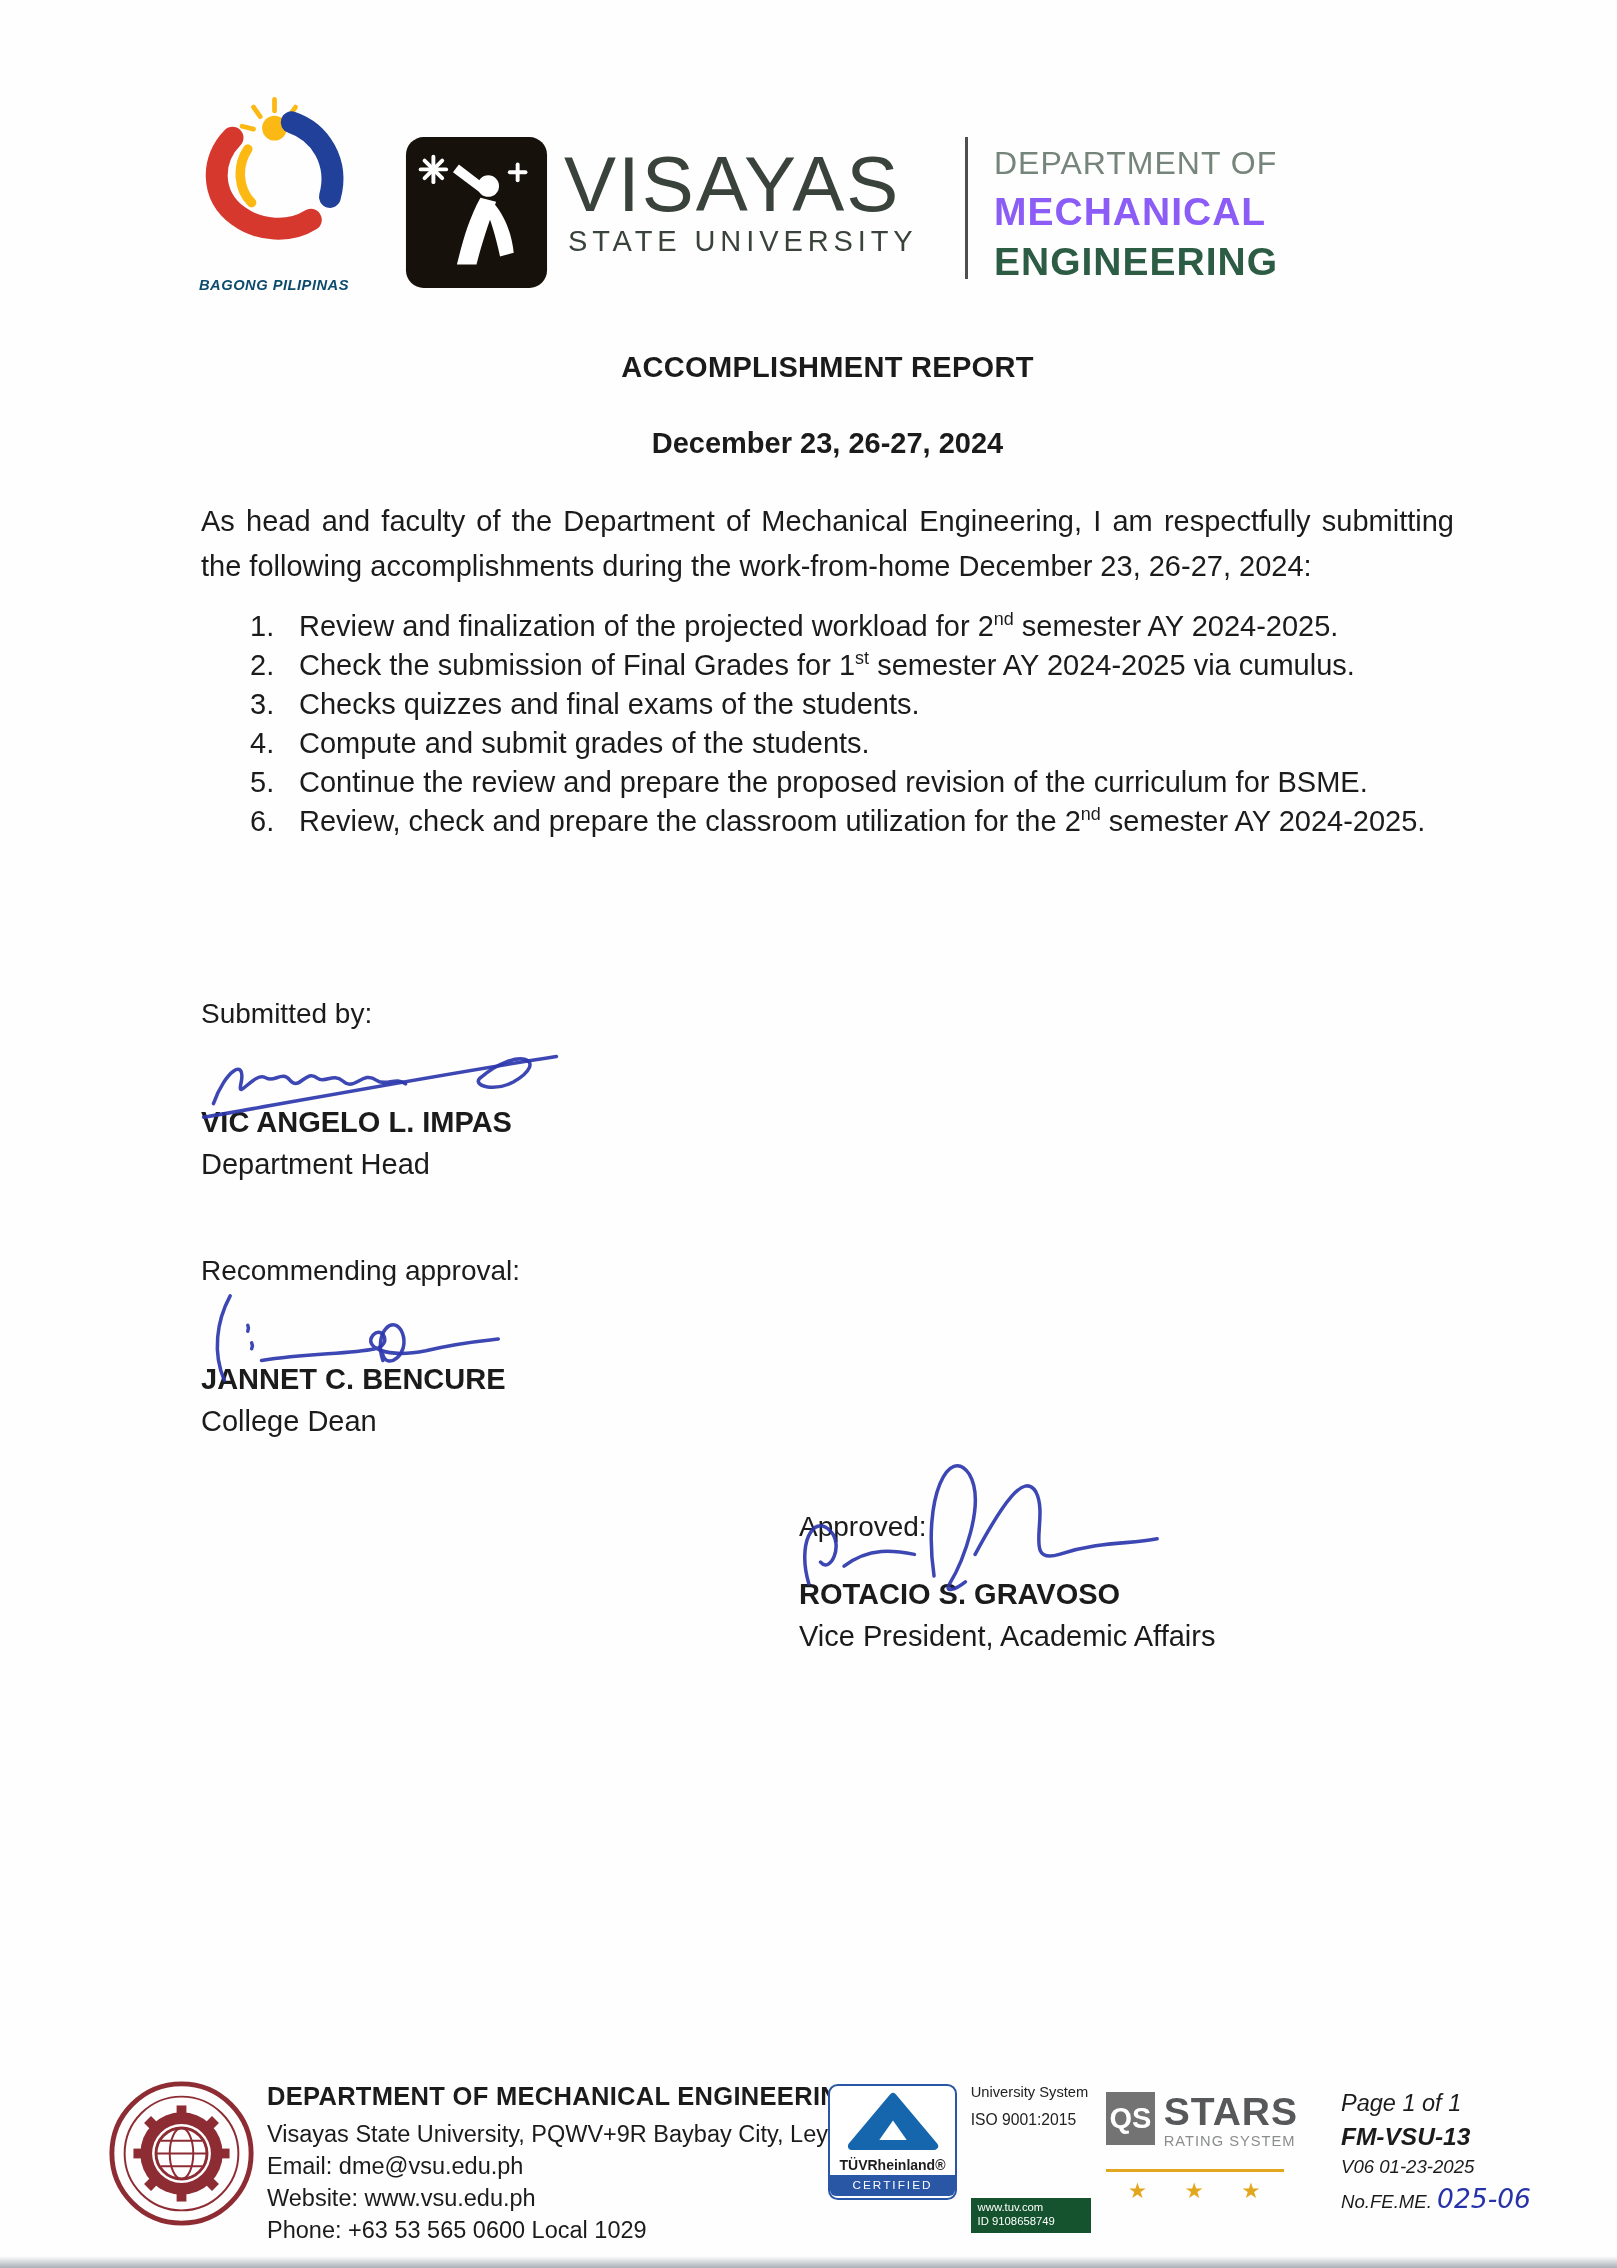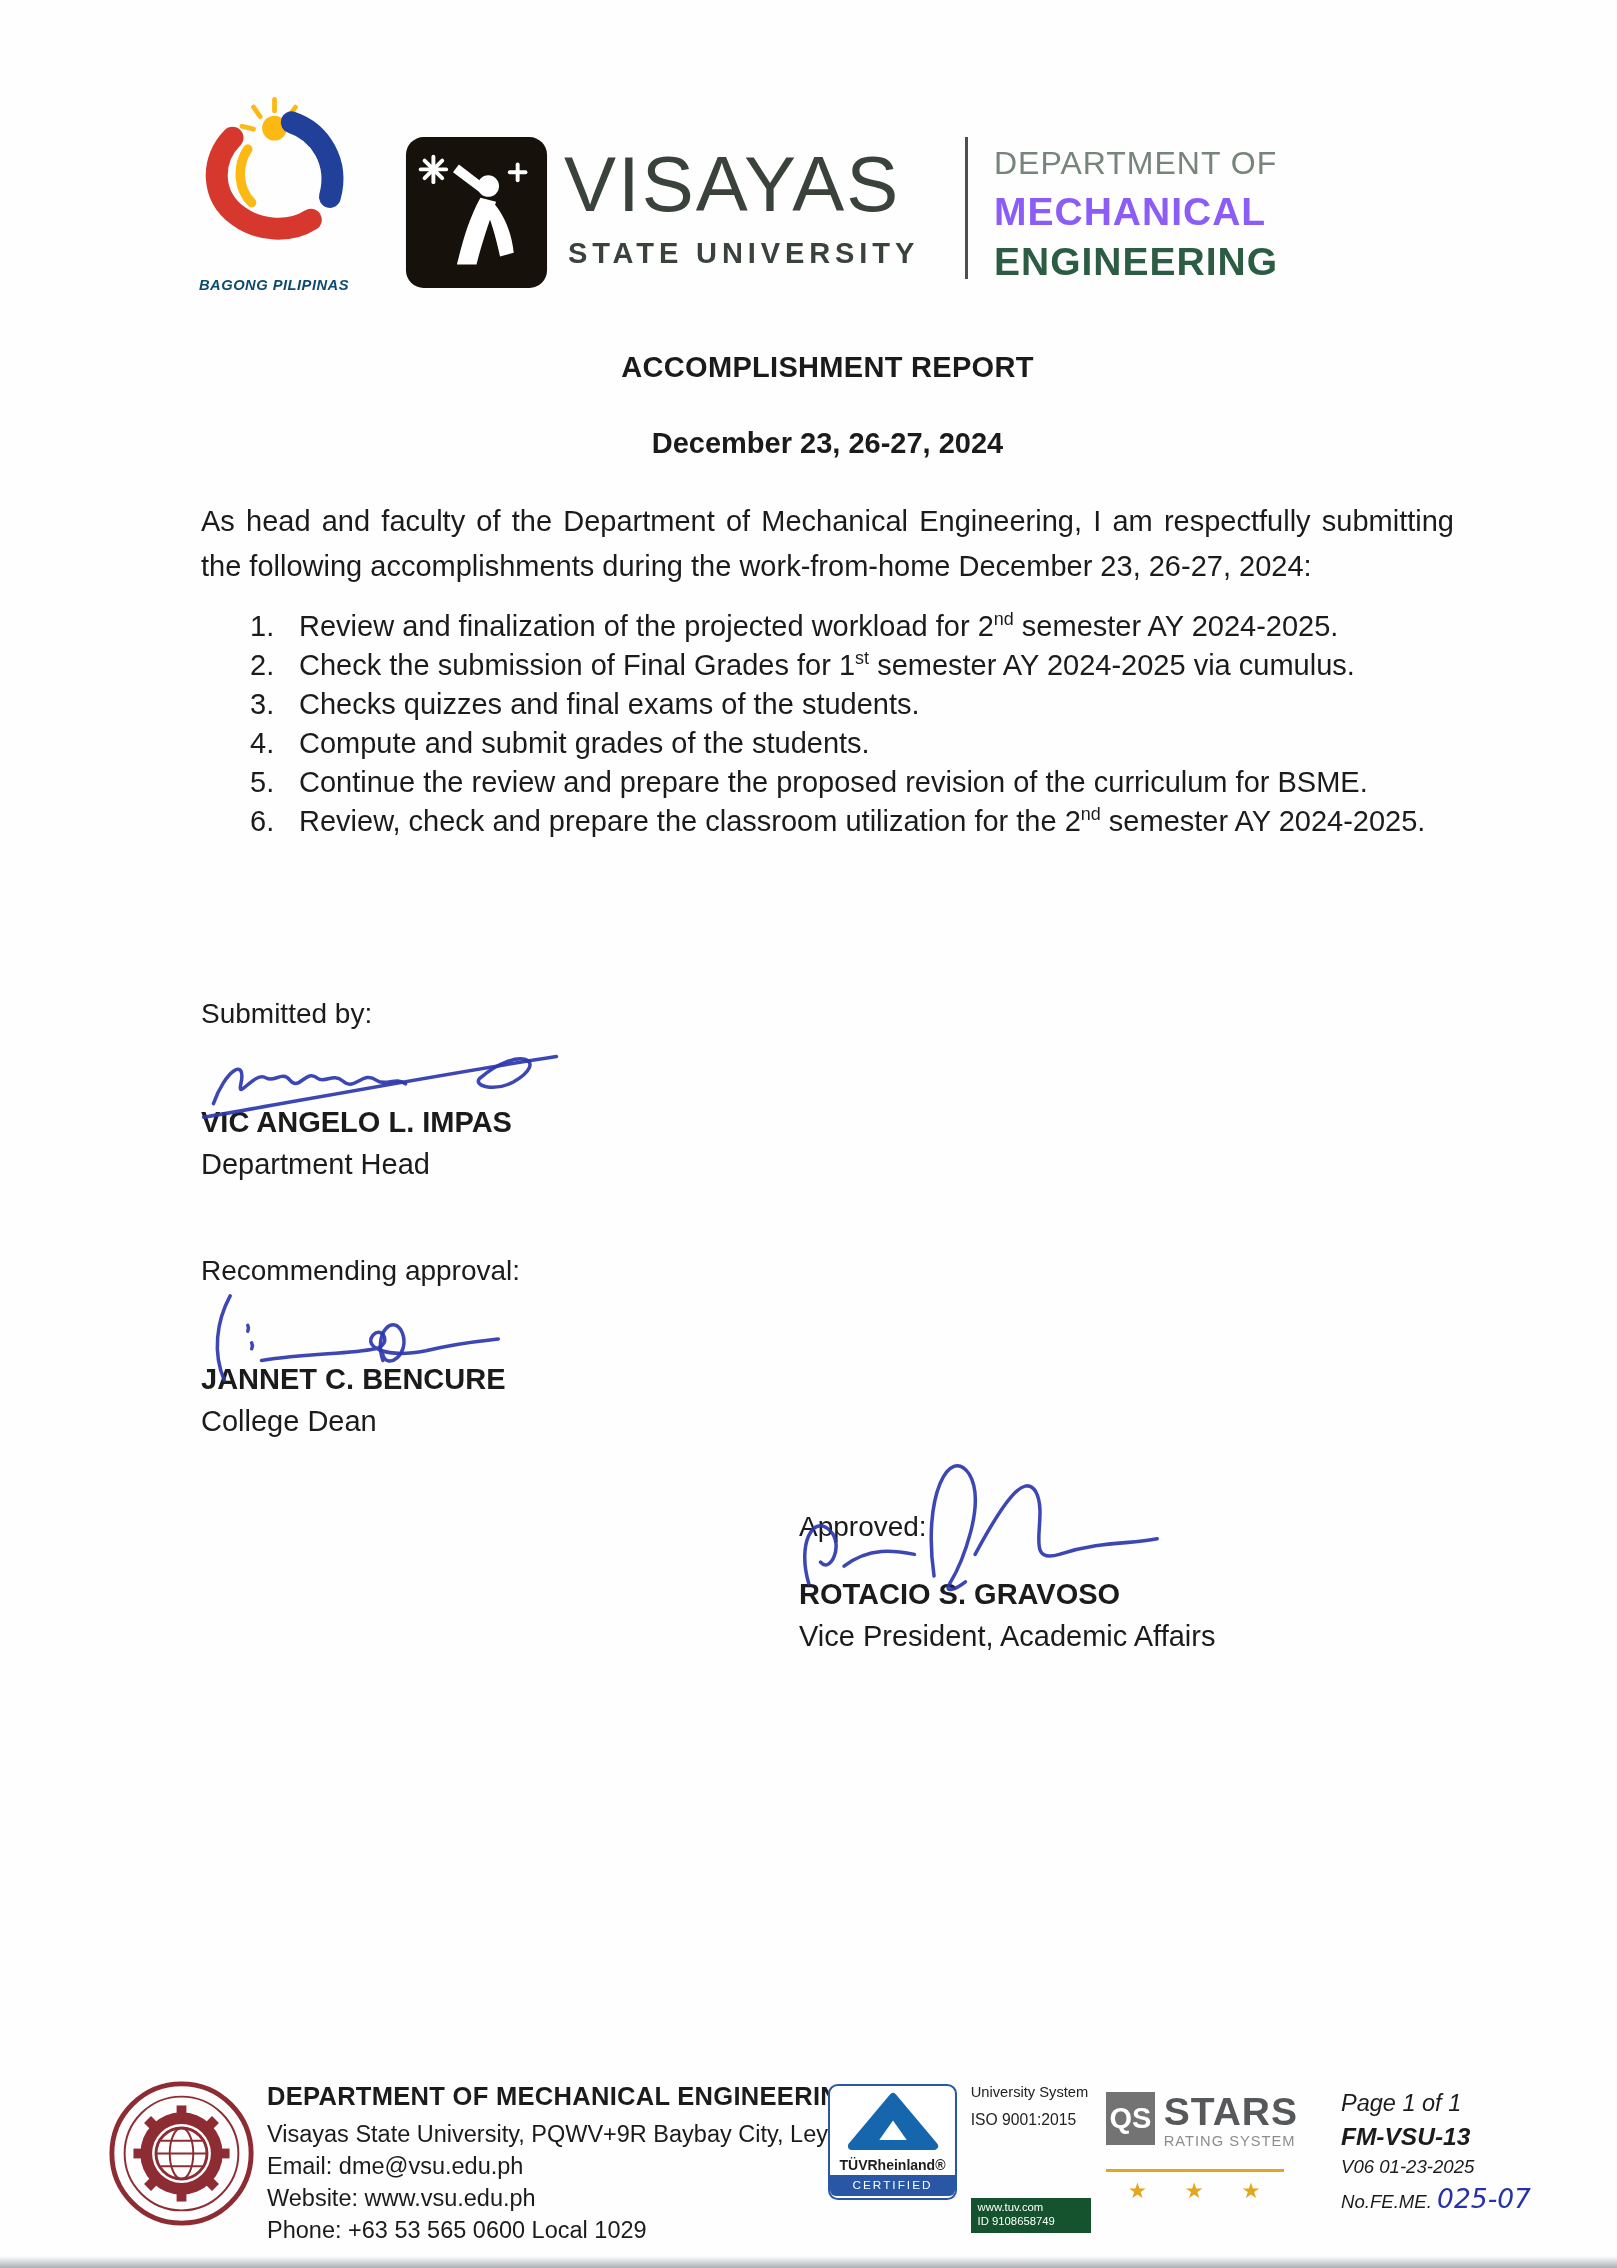--- a/index.html
+++ b/index.html
@@ -14,21 +14,21 @@
     background:linear-gradient(#ffffff, #a9b0b6); }
 
   
   .letterhead { position:absolute; left:0; top:0; width:1617px; height:323px; }
   .logo-bagong { position:absolute; left:194px; top:88px; width:162px; height:191px; }
   .bagong-caption { position:absolute; left:186px; top:277px; width:176px; text-align:center;
     font-size:14.7px; font-weight:bold; font-style:italic; color:#0c4a6e; letter-spacing:0.5px; }
   .logo-vsu { position:absolute; left:404px; top:135px; width:145px; height:155px; }
   .vsu-wordmark { position:absolute; left:564px; top:143px; }
   .vsu-visayas { font-size:78px; font-weight:normal; letter-spacing:2px; color:#39423b; line-height:82px; }
-  .vsu-stateuniv { font-size:29px; letter-spacing:4.9px; color:#39423b; margin-top:12px; margin-left:3.9px;font-weight:bold; }
+  .vsu-stateuniv { font-size:29px; letter-spacing:4.9px; color:#39423b; margin-top:0; margin-left:3.9px; }
   .head-divider { position:absolute; left:965px; top:137px; width:2.9px; height:142px; background:#4f4f4f; }
   .dept-wordmark { position:absolute; left:994px; top:145px; }
   .dept-of   { font-size:32px; letter-spacing:1px; color:#76857b; }
   .dept-mech { font-size:39px; font-weight:bold; color:#8b5cf6; margin-top:7.8px; letter-spacing:1px; }
   .dept-eng  { font-size:39px; font-weight:bold; color:#2d5c44; margin-top:5.9px; letter-spacing:1px; }
 
   
   .content { position:absolute; left:201px; top:351px; width:1253px; }
   .title { text-align:center; font-size:29px; font-weight:bold; letter-spacing:0.3px; }
   .date  { text-align:center; font-size:29px; font-weight:bold; margin-top:43px; }
@@ -265,20 +265,20 @@
       <div class="qs-starline"></div>
       <div class="qs-starrow">★ ★ ★</div>
     </div>
 
     <div class="pageinfo">
       <div class="pi-page">Page 1 of 1</div>
       <div class="pi-form">FM-VSU-13</div>
       <div class="pi-ver">V06 01-23-2025</div>
       <div class="pi-ref">
         <span>No.FE.ME.</span>
-        <span class="pi-refval">025-07</span>
+        <span class="pi-refval">025-06</span>
       </div>
     </div>
   </footer>
 
   <div class="scan-edge"></div>
 </div>
 
 
 </body></html>

